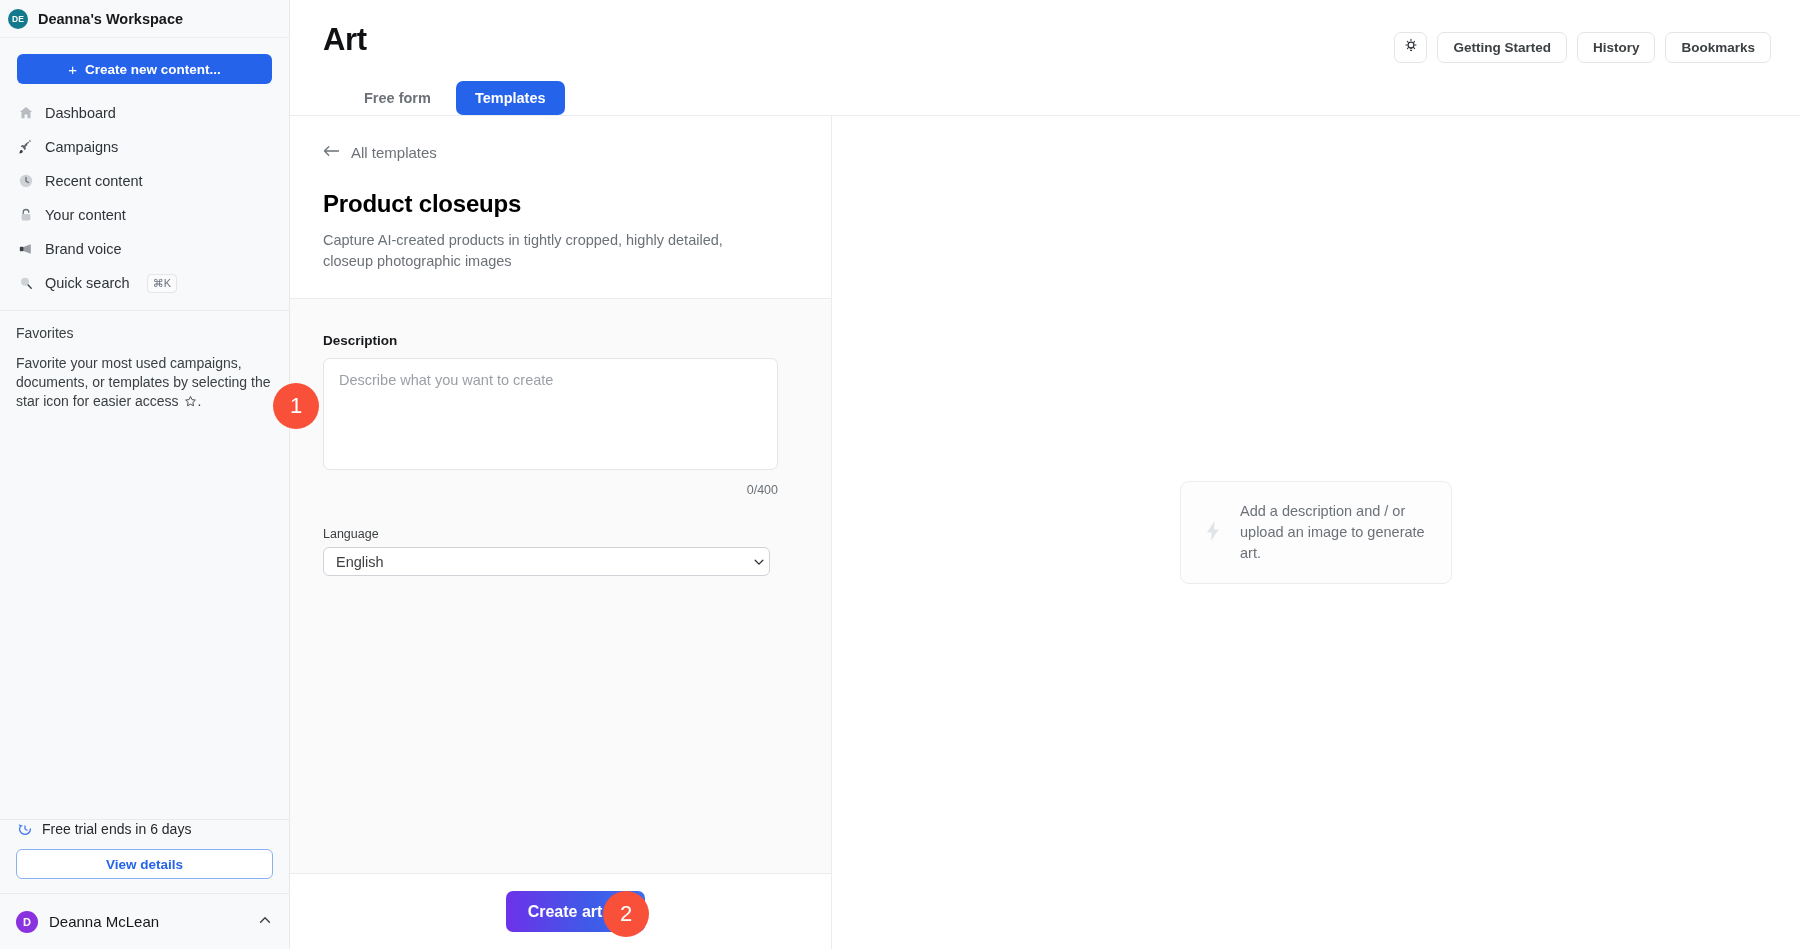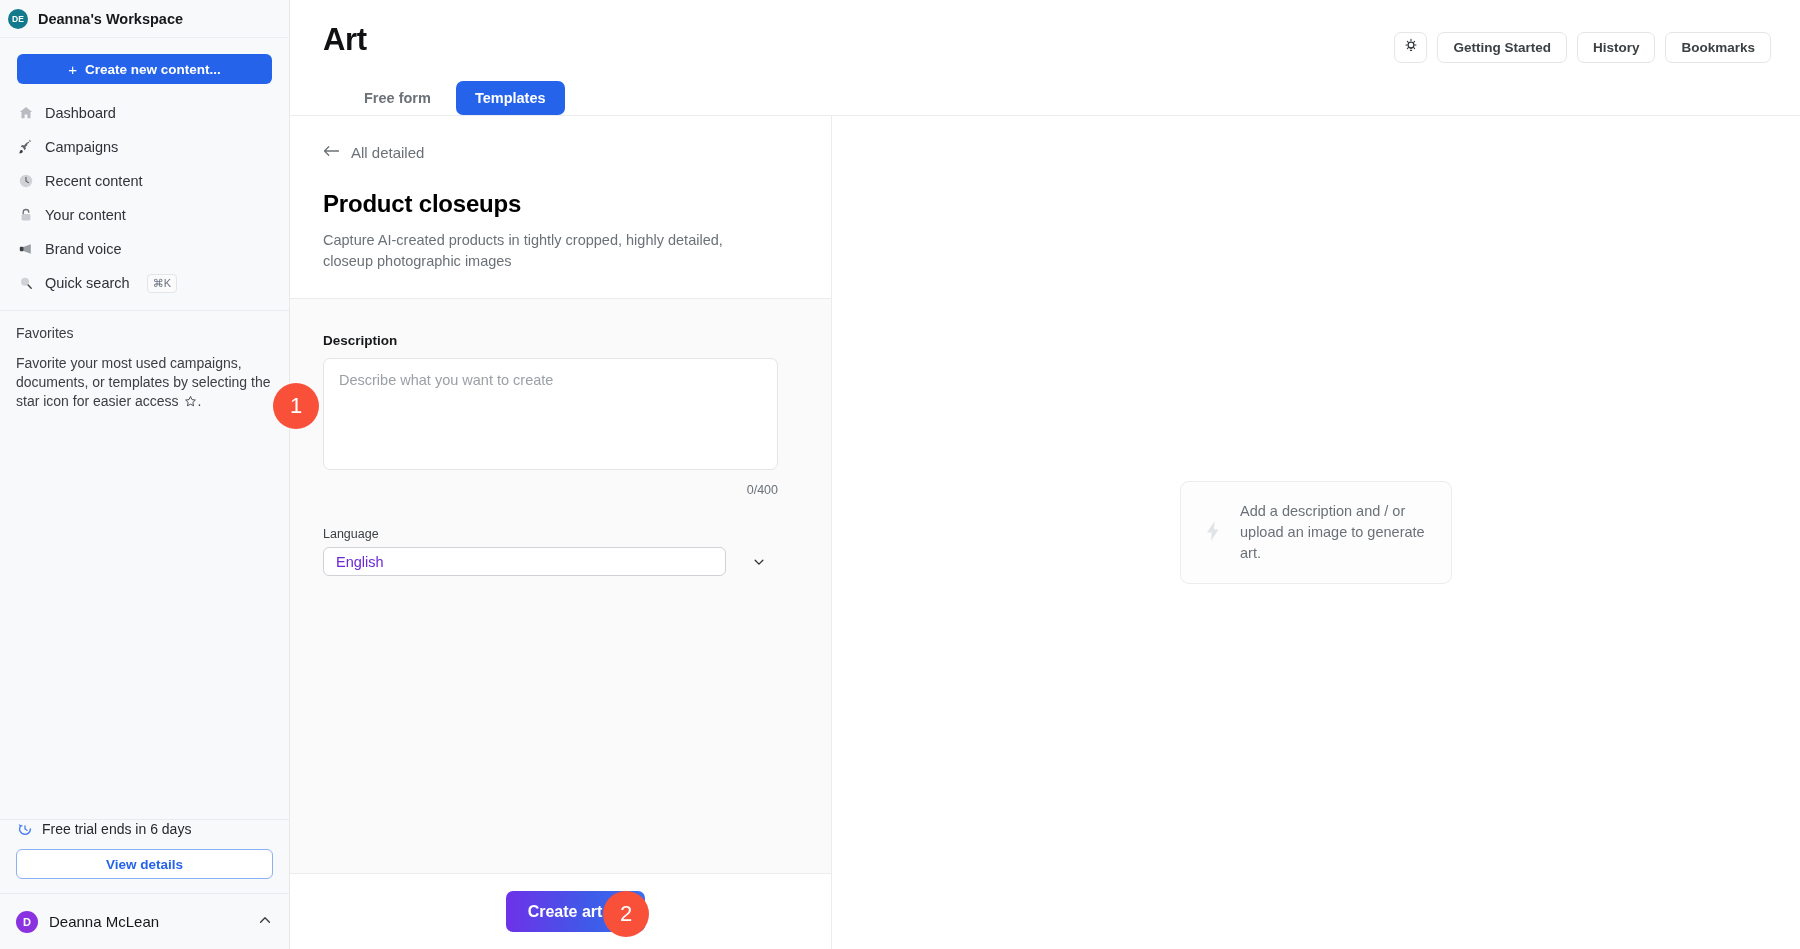--- a/index.html
+++ b/index.html
@@ -140,23 +140,23 @@
     border: 1px solid #e3e5e9; border-radius: 7px; background: #fff;
     padding: 13px 15px; font-size: 14.5px; color: #9aa0a6;
     font-family: inherit; resize: none; outline: none;
   }
   .textarea-box::placeholder { color: #9aa0a6; }
   .counter { width: 455px; text-align: right; font-size: 12.5px; color: #6b7177; margin-top: 9px; }
 
   .lang-label { font-size: 12.5px; color: #3c4043; margin-top: 30px; margin-bottom: 6px; }
   .select-wrap { position: relative; width: 455px; }
   .select-box {
-    width: 403px; height: 29px;
+    width: 447px; height: 29px;
     border: 1px solid #cfd3d8; border-radius: 6px; background: #fff;
-    padding: 0 32px 0 12px; font-size: 14.5px; color: #6d28d9;
+    padding: 0 32px 0 12px; font-size: 14.5px; color: #404040;
     font-family: inherit; appearance: none; outline: none; cursor: pointer;
   }
   .select-chev { position: absolute; right: 12px; top: 8px; pointer-events: none; color: #3c4043; }
 
   .badge {
     position: absolute; width: 46px; height: 46px; border-radius: 50%;
     background: #f9503a; color: #fff;
     display: flex; align-items: center; justify-content: center;
     font-size: 22px; font-weight: 400; z-index: 20;
   }
@@ -343,21 +343,21 @@
 
       <div class="left-panel">
 
         <div class="tpl-head">
           <div class="back-link">
             <span>
               <svg width="18" height="14" viewBox="0 0 18 14">
                   <path d="M1.5 7h14M1.5 7l4.2-4.2M1.5 7l4.2 4.2" stroke="#6b7177" stroke-width="1.3" fill="none" stroke-linecap="round" stroke-linejoin="round"></path>
                 </svg>
             </span>
-            <span>All detailed</span>
+            <span>All templates</span>
           </div>
           <div class="tpl-title">Product closeups</div>
           <div class="tpl-desc">Capture AI-created products in tightly cropped, highly detailed, closeup photographic images</div>
         </div>
 
         <div class="form-area">
           <div class="field-label">Description</div>
           <textarea class="textarea-box" placeholder="Describe what you want to create" style=""></textarea>
           <div class="counter">0/400</div>
 

